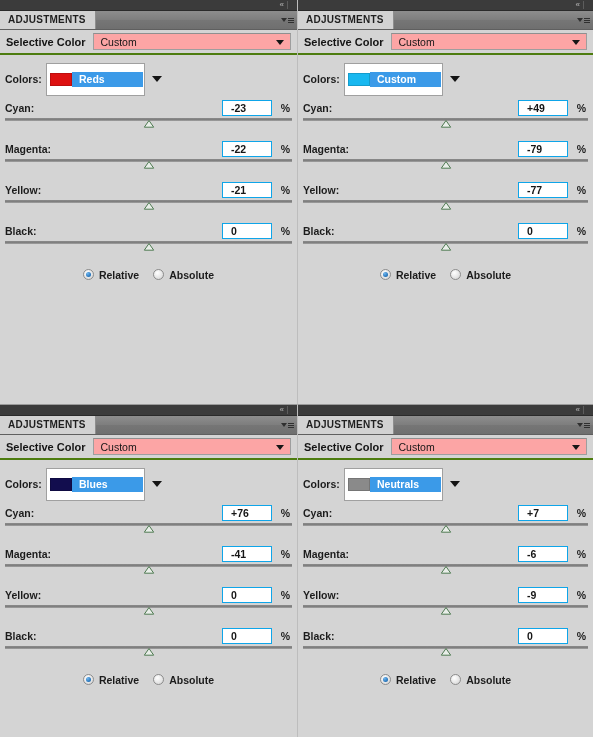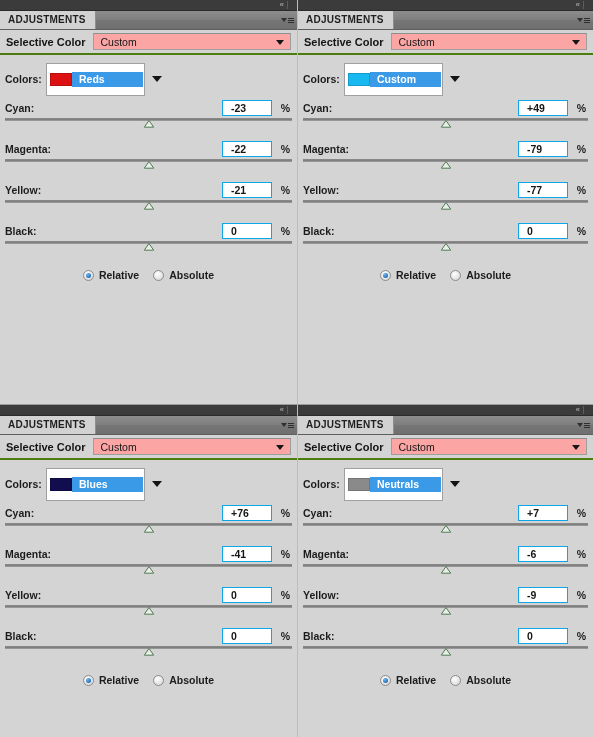--- a/index.html
+++ b/index.html
@@ -216,21 +216,21 @@
   .strack .knob svg{display:block;}
 
   
   .radios{
     display:flex;align-items:center;
     justify-content:center;
     gap:14px;
     margin-top:17px;
   }
   .radio{
-    display:flex;align-items:flex-end;gap:5px;
+    display:flex;align-items:flex-start;gap:5px;
   }
   .rdot{
     width:11px;height:11px;border-radius:50%;
     box-sizing:border-box;
     background:radial-gradient(circle at 38% 33%,#ffffff 0%,#e6e6e6 55%,#cfcfcf 100%);
     border:1px solid #8c8c8c;
     position:relative;
     flex:none;
   }
   .rdot.on::after{

